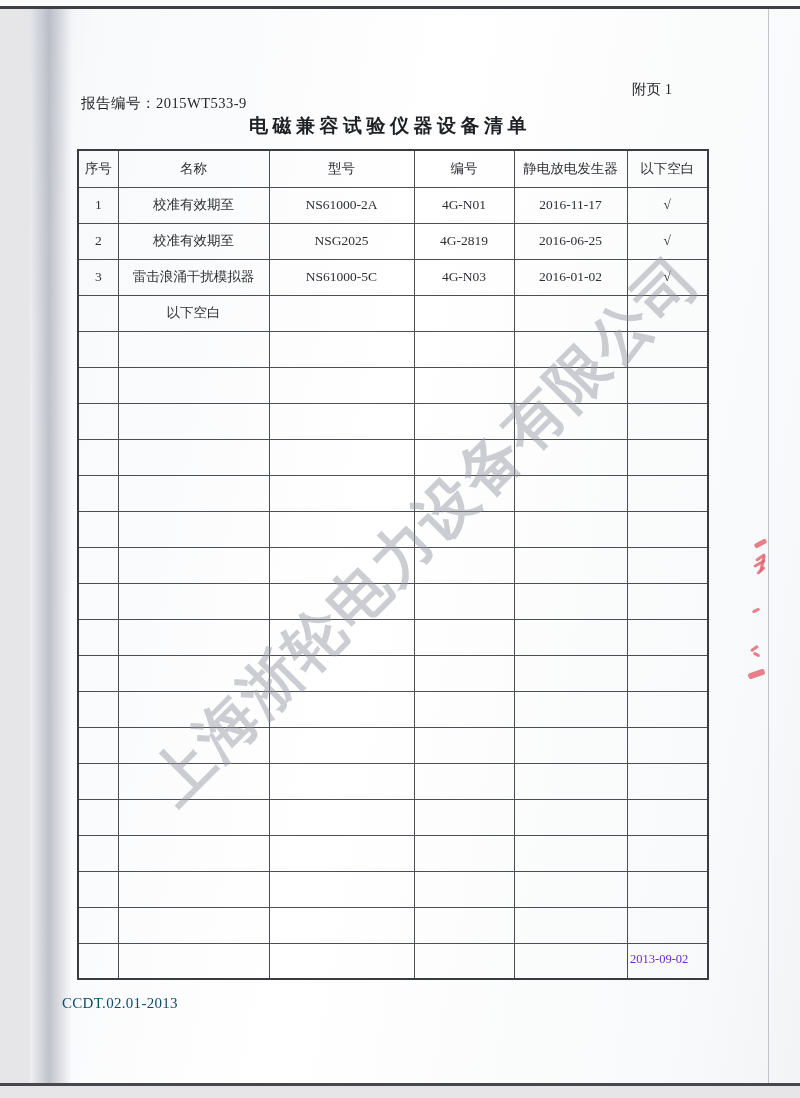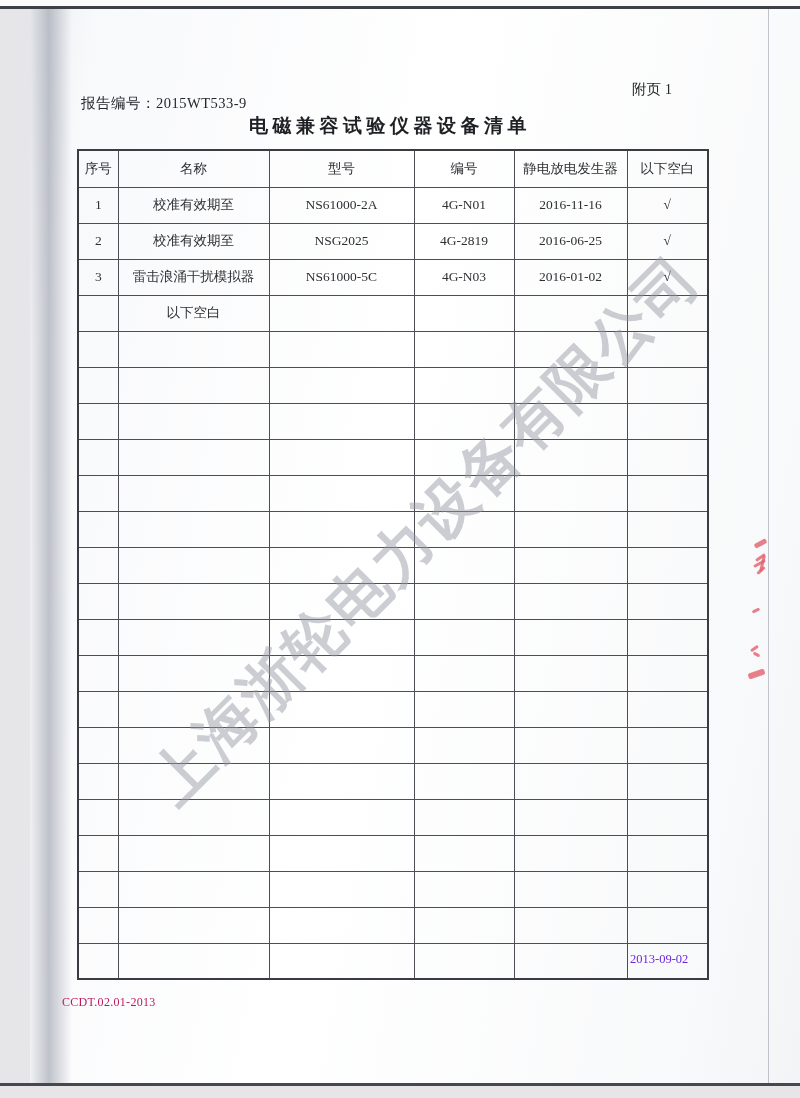--- a/index.html
+++ b/index.html
@@ -78,21 +78,21 @@
     font-size: 60px; line-height: 72px; font-weight: bold;
     letter-spacing: 2px;
     color: var(--watermark-gray);
     transform: rotate(-45deg);
     transform-origin: center;
     z-index: 3;
     pointer-events: none;
   }
   .footer-code {
     position: absolute; top: 995px; left: 62px;
-    font-size: 12px; color: #be185d; letter-spacing: 0.3px;
+    font-size: 15px; color: #0c4a6e; letter-spacing: 0.3px;
   }
   .footer-date {
     position: absolute; top: 952px; left: 630px;
     font-size: 12.5px; color: #6d28d9;
   }
   .stamp { position: absolute; top: 0; left: 0; z-index: 4; }
   .stamp .frag {
     position: absolute;
     background: var(--stamp-red);
     border-radius: 2px;
@@ -145,21 +145,21 @@
         <th>静电放电发生器</th>
         <th>以下空白</th>
       </tr>
     </thead>
     <tbody>
       <tr>
         <td>1</td>
         <td>校准有效期至</td>
         <td>NS61000-2A</td>
         <td>4G-N01</td>
-        <td>2016-11-16</td>
+        <td>2016-11-17</td>
         <td>√</td>
       </tr>
       <tr>
         <td>2</td>
         <td>校准有效期至</td>
         <td>NSG2025</td>
         <td>4G-2819</td>
         <td>2016-06-25</td>
         <td>√</td>
       </tr>

